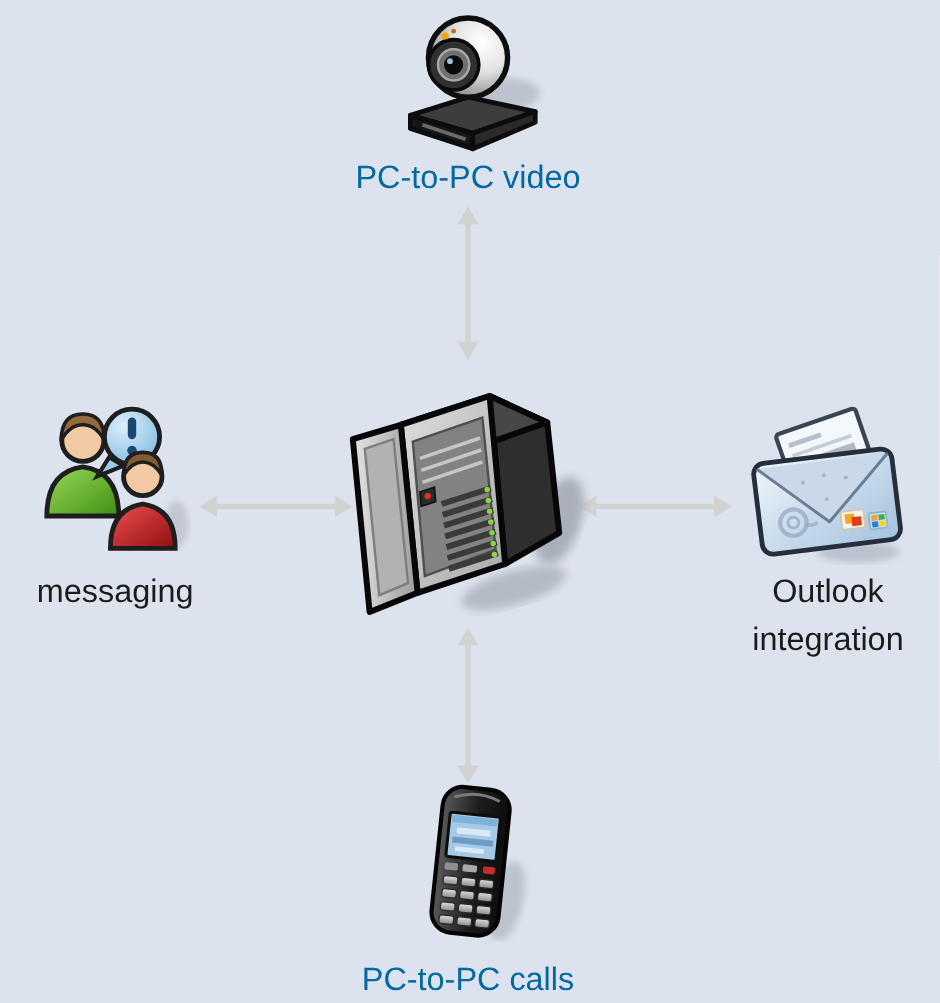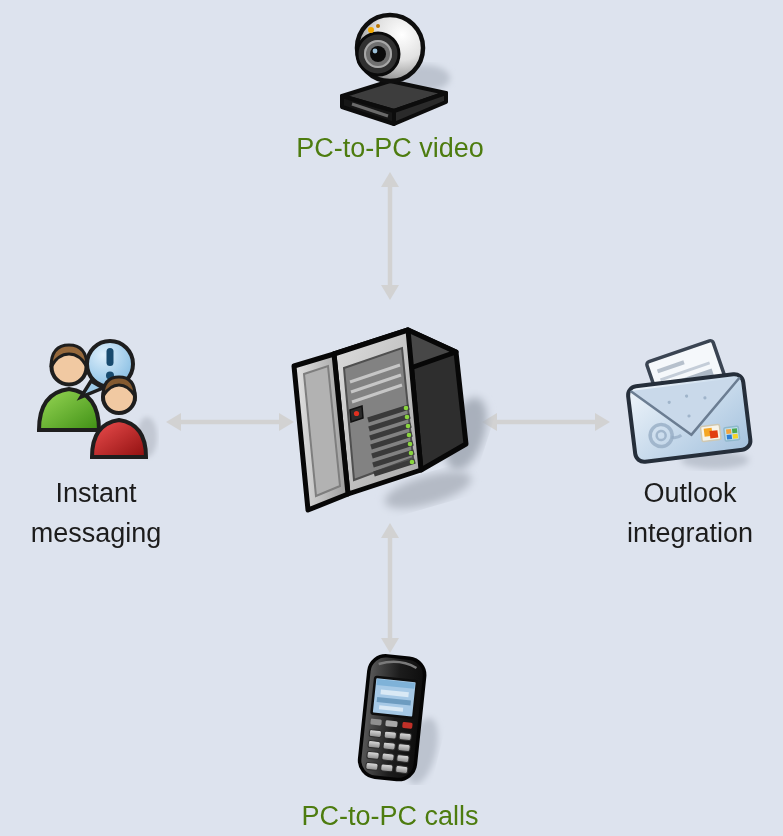--- a/index.html
+++ b/index.html
@@ -5,21 +5,21 @@
   html,body{margin:0;padding:0;}
   #stage{
     position:relative;
     width:783px;height:836px;
     background:#dde3ee;
     font-family:"Liberation Sans", sans-serif;
     overflow:hidden;
   }
   .abs{position:absolute;}
   .label{
-    color:#4d7c0f;
+    color:#0369a1;
     font-size:27px;
     line-height:34px;
     text-align:center;
     white-space:nowrap;
   }
   .label2{
     color:#1c1c1c;
     font-size:27px;
     line-height:40px;
     text-align:center;
@@ -179,21 +179,20 @@
       <circle cx="85" cy="31" r="23" fill="url(#pBubble)" stroke="#1e1e1e" stroke-width="4"></circle>
       <rect x="81.5" y="15" width="7" height="18" rx="3.5" fill="#174a6e"></rect>
       <circle cx="85" cy="42.5" r="4" fill="#174a6e"></circle>
 
       <circle cx="94" cy="64" r="16" fill="#f1c9a2" stroke="#1e1e1e" stroke-width="4"></circle>
       <path d="M78,63 Q78,44 94,44 Q110,44 110,63 Q103,52 94,52 Q85,52 78,63 Z" fill="#845a30" stroke="#1e1e1e" stroke-width="3"></path>
       <path d="M67,124 Q67,91 94,87 Q121,91 121,124 Z" fill="url(#pRed)" stroke="#1e1e1e" stroke-width="4"></path>
     </svg>
   </div>
   <div class="abs label2" style="left:0px;top:473px;width:192px;">
-    <span>Instant</span>
     <span>messaging</span>
   </div>
 
   <div class="abs" style="left:623px;top:338px;width:132px;height:138px;">
     <svg viewBox="0 0 132 138" width="132" height="138">
       <defs>
         <linearGradient id="envBody" x1="0" y1="0" x2="1" y2="1">
           <stop offset="0%" stop-color="#eff5fb"></stop>
             <stop offset="100%" stop-color="#a3c1dd"></stop>
         </linearGradient>

